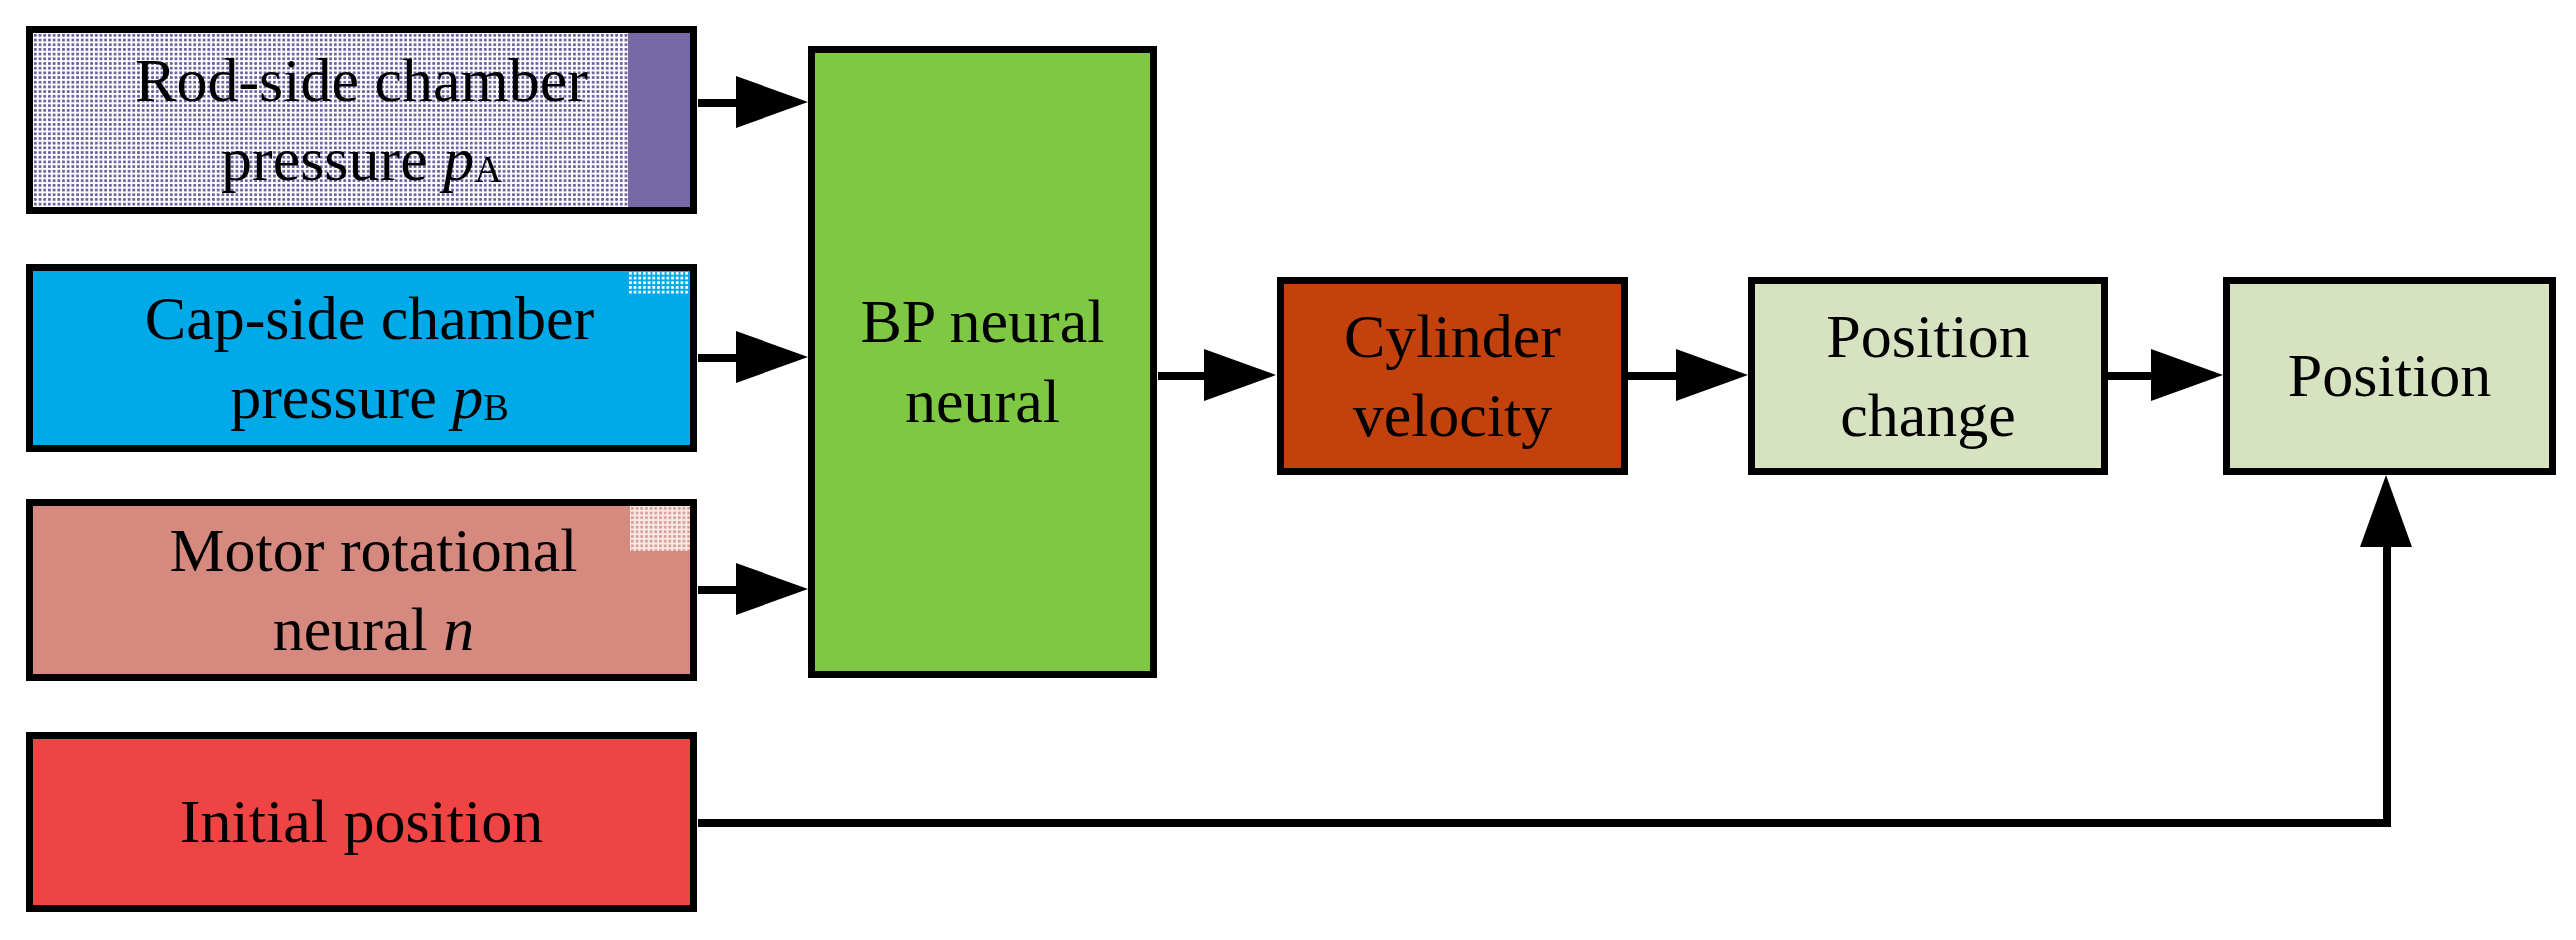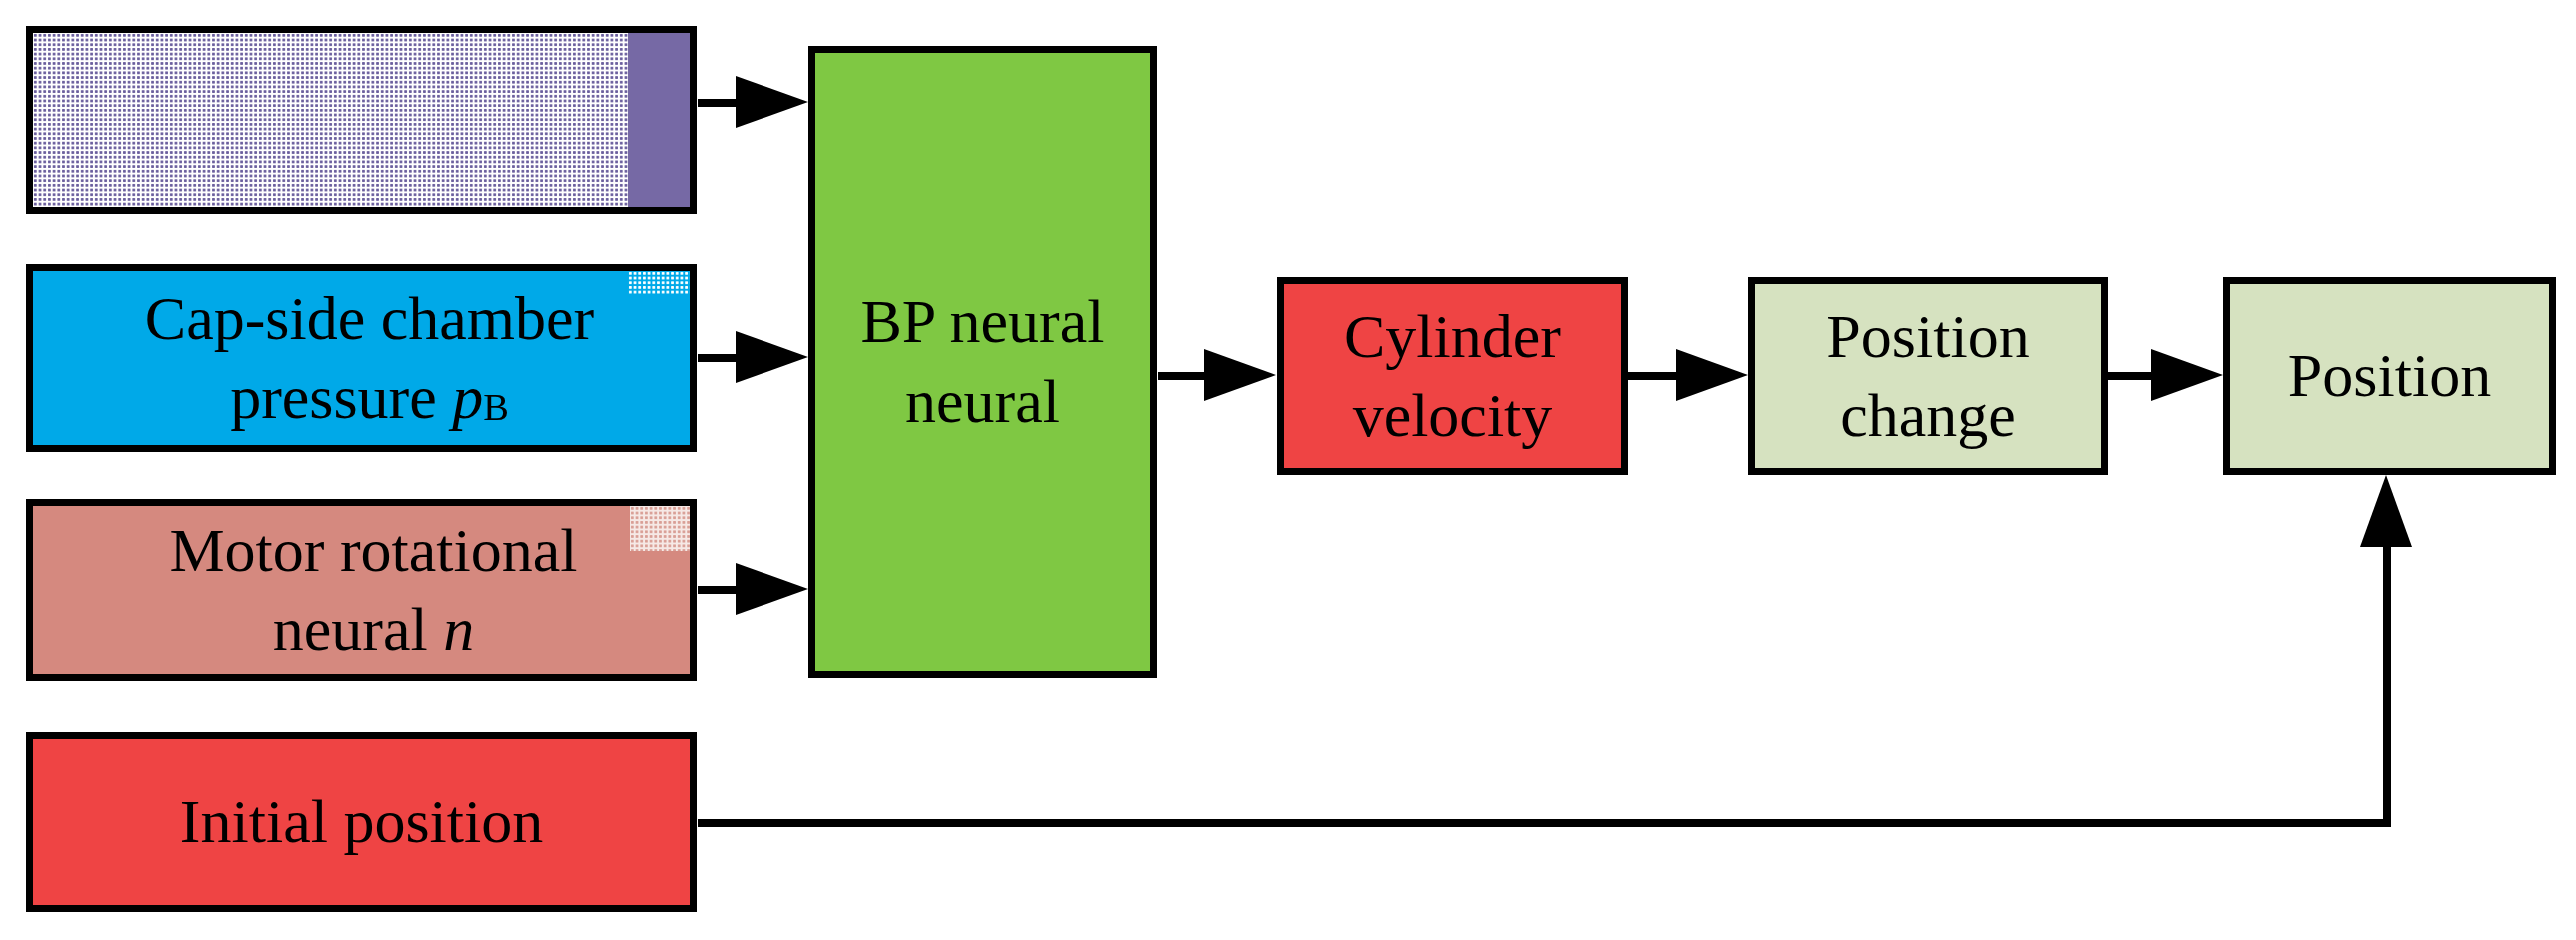--- a/index.html
+++ b/index.html
@@ -68,20 +68,23 @@
   #fb-v   {left:2383px;top:543px;height:284px;}
   #fb-head{left:2360px;top:475px;}
 </style>
 </head>
 <body>
 
 <div id="canvas">
 
   <div class="node" id="node-rod">
     <div id="rod-strip" style="background-color: rgb(118, 105, 165);"></div>
+    <div class="label"><span>Rod-side chamber</span><br><span>pressure</span>
+      <i class="sym">p</i><sub class="subsym">A</sub>
+    </div>
   </div>
 
   <div class="node" id="node-cap" style="background-color: rgb(0, 169, 232); padding-left: 16px;">
     <div id="cap-patch"></div>
     <div class="label"><span>Cap-side chamber</span><br><span>pressure</span>
       <i class="sym">p</i><sub class="subsym">B</sub>
     </div>
   </div>
 
   <div class="node" id="node-motor" style="background-color: rgb(213, 137, 127); padding-left: 24px;">
@@ -92,21 +95,21 @@
   </div>
 
   <div class="node" id="node-initial" style="background-color: #ef4444;">
     <div class="label"><span>Initial position</span></div>
   </div>
 
   <div class="node" id="node-bp" style="background-color: rgb(127, 200, 67);">
     <div class="label"><span>BP neural</span><br><span>neural</span></div>
   </div>
 
-  <div class="node" id="node-cylinder" style="background-color: #ef4444;">
+  <div class="node" id="node-cylinder" style="background-color: #c2410c;">
     <div class="label"><span>Cylinder</span><br><span>velocity</span></div>
   </div>
 
   <div class="node" id="node-poschange" style="background-color: rgb(214, 226, 192);">
     <div class="label"><span>Position</span><br><span>change</span></div>
   </div>
 
   <div class="node" id="node-position" style="background-color: rgb(214, 226, 192);">
     <div class="label"><span>Position</span></div>
   </div>

